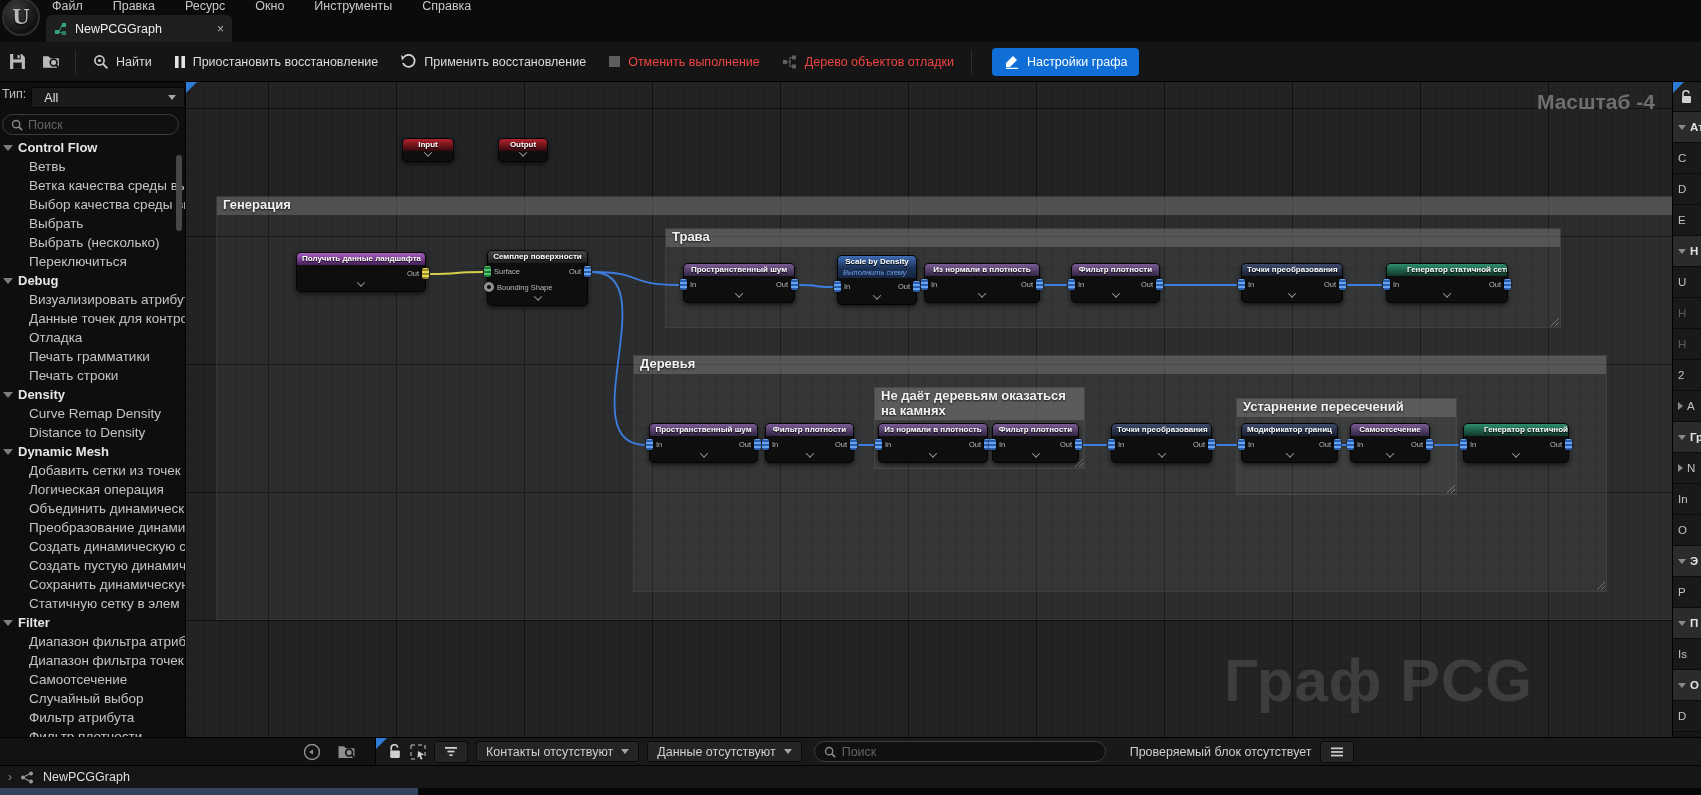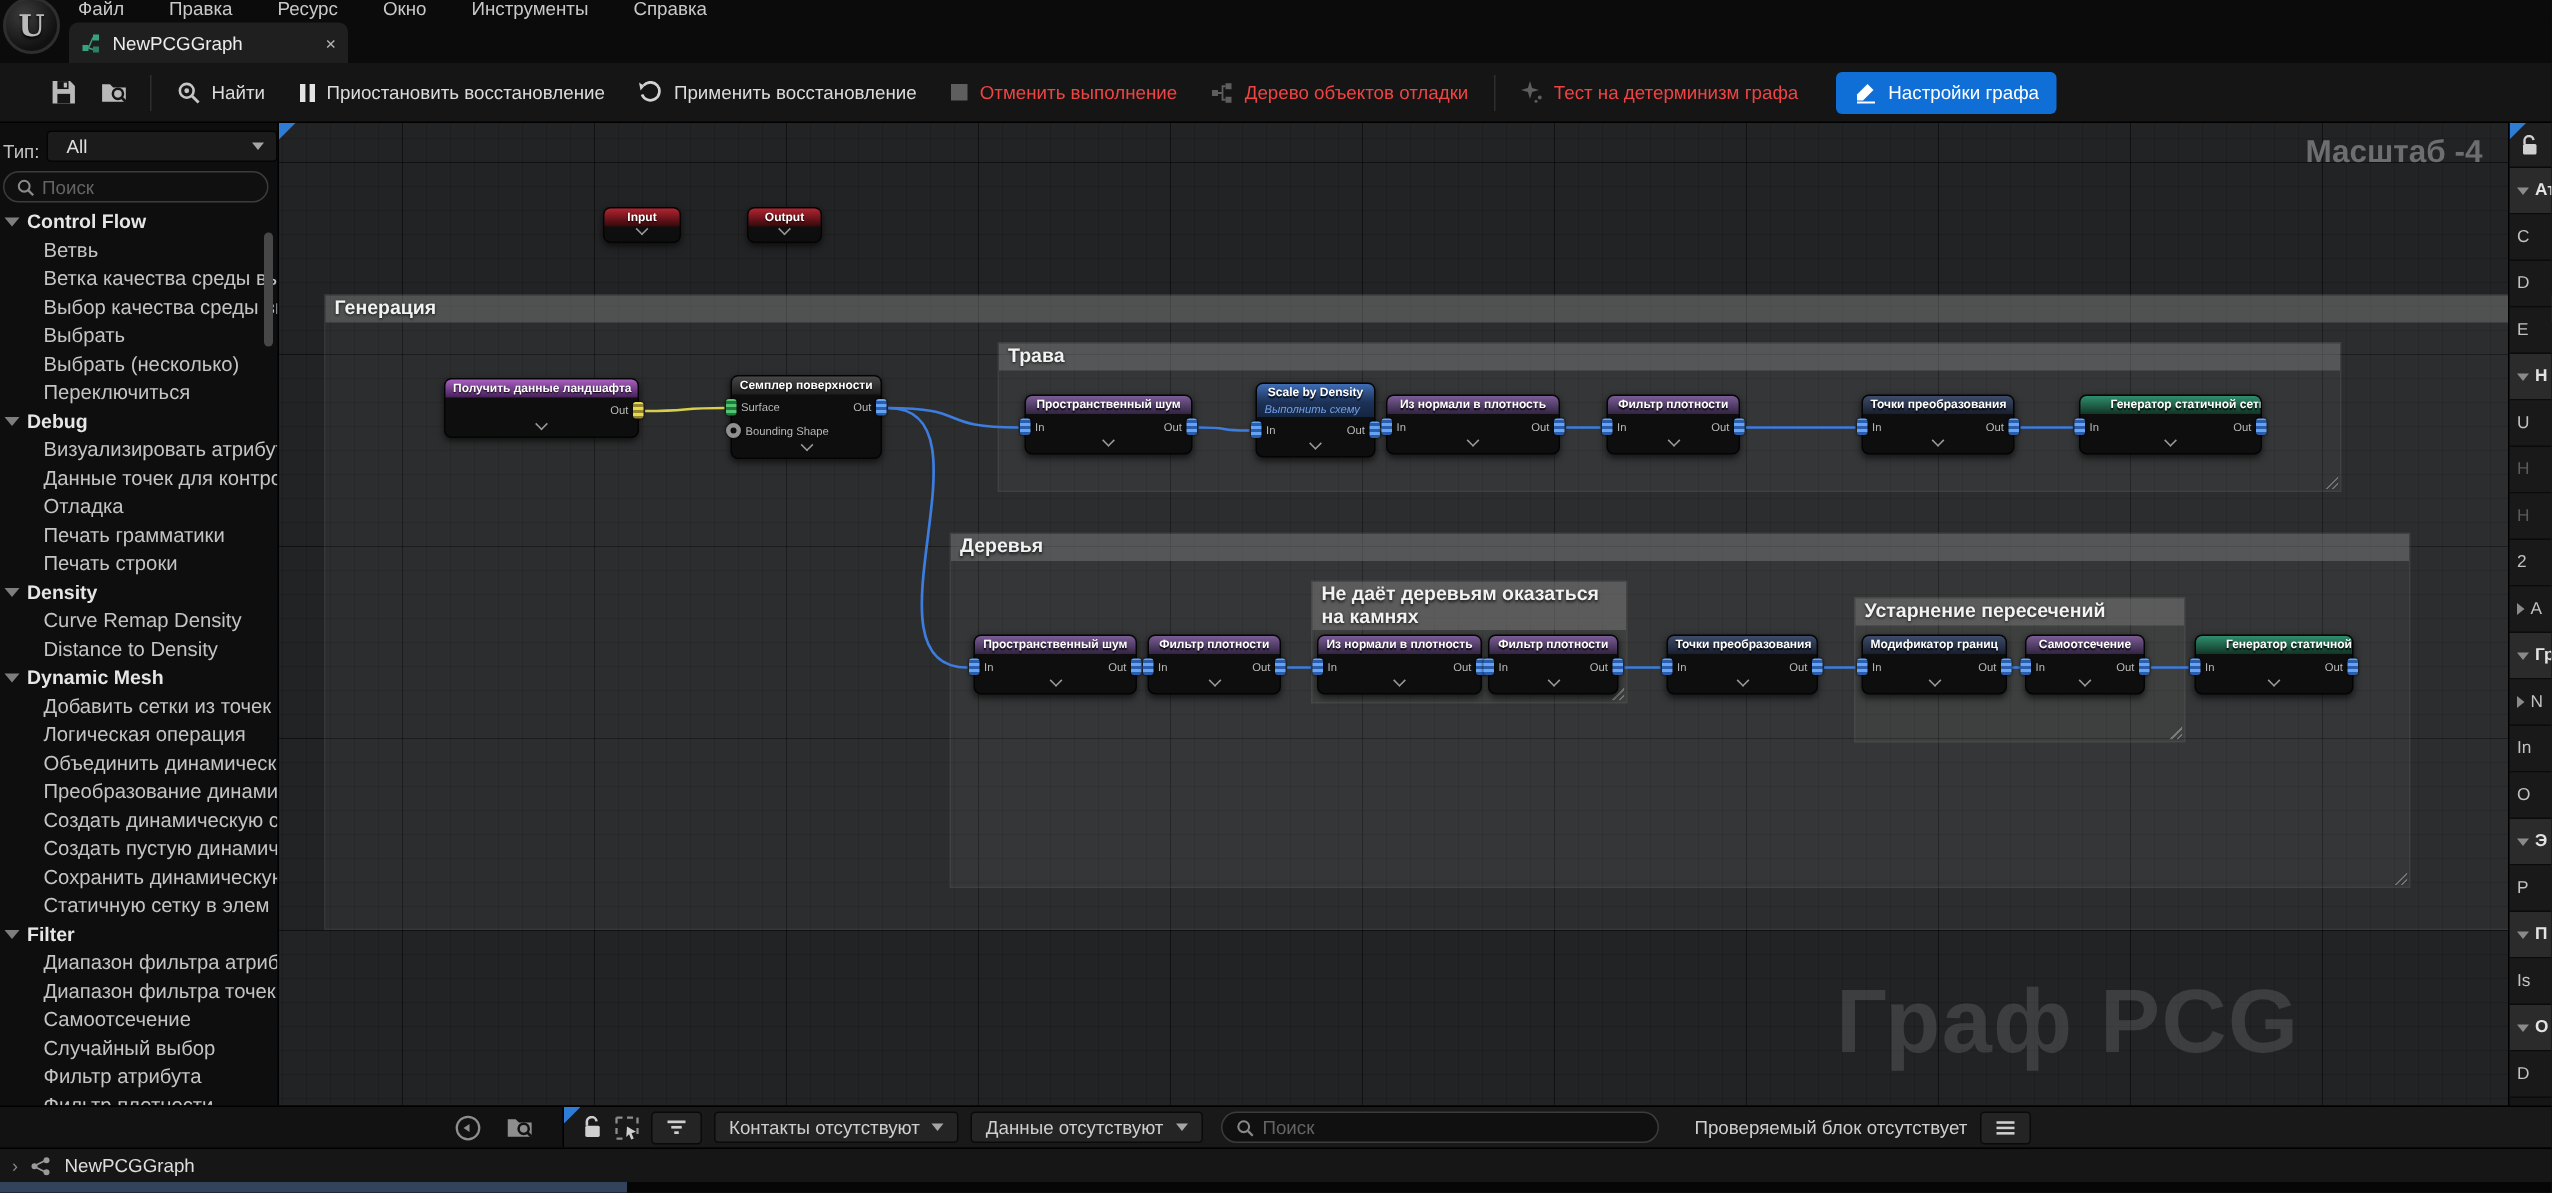--- a/index.html
+++ b/index.html
@@ -14,21 +14,21 @@
     background:radial-gradient(circle at 35% 30%, #3c3c3c, #111 70%); border:2px solid #2e2e2e; z-index:50;
     display:flex; align-items:center; justify-content:center; }
   #ue-logo span { color:#b9b9b9; font-family:"DejaVu Serif","Liberation Serif",serif; font-weight:bold; font-size:20px; text-shadow:0 1px 2px #000; }
   #tabbar { position:absolute; left:0; top:15px; width:1701px; height:27px; background:#0b0b0b; }
   #tab { position:absolute; left:46px; top:0; width:186px; height:27px; background:#1f1f1f;
     border-radius:6px 6px 0 0; display:flex; align-items:center; padding:0 8px; gap:7px; }
   #tab .tab-title { color:#ececec; font-size:12.5px; flex:1; }
   #tab .tab-close { color:#b5b5b5; font-size:12px; }
 
   #toolbar { position:absolute; left:0; top:42px; width:1701px; height:40px; background:#151515;
-    border-bottom:1px solid #000; display:flex; align-items:center; padding-left:26px; }
+    border-bottom:1px solid #000; display:flex; align-items:center; padding-left:1px; }
   .tbtn { display:flex; align-items:center; gap:7px; padding:6px 11px; color:#dcdcdc; font-size:12.5px; white-space:nowrap; }
   .tbtn.disabled { color:#ef4444; }
   .tsep { width:1px; height:24px; background:#2e2e2e; margin:0 6px; }
   #btn-settings { background:#0f6fd7; border-radius:4px; height:28px; padding:0 12px; margin-left:14px;
     display:flex; align-items:center; gap:7px; color:#fff; font-size:12.5px; }
   svg.ic { display:block; }
 
   
   #canvas { position:absolute; left:186px; top:82px; width:1515px; height:655px; overflow:hidden;
     background-color:#222324;
@@ -75,21 +75,21 @@
   .pin.yellow { background:repeating-linear-gradient(0deg,#94872b 0 2px,#e8d84f 2px 4px); }
   .pin.green  { background:repeating-linear-gradient(0deg,#1f7a3a 0 2px,#54c472 2px 4px); }
   .pin.donut  { width:10px; height:10px; border-radius:50%; border:3px solid #909090; background:transparent; }
   .chevrow { height:10px; display:flex; justify-content:center; }
   .chev { width:6px; height:6px; border-right:1.8px solid #9a9a9a; border-bottom:1.8px solid #9a9a9a;
     transform:rotate(45deg) translate(-1px,-1px); }
 
   
   #palette { position:absolute; left:0; top:82px; width:186px; height:655px; background:#0e0e0e;
     border-right:1px solid #000; z-index:20; overflow:hidden; }
-  #type-row { display:flex; align-items:flex-end; gap:5px; padding:5px 0 4px 2px; }
+  #type-row { display:flex; align-items:flex-start; gap:5px; padding:5px 0 4px 2px; }
   #type-row label { color:#c0c0c0; font-size:12.5px; }
   #type-select { flex:1; height:21px; background:#1b1b1b; border:1px solid #050505; border-radius:3px;
     color:#e0e0e0; font-size:12.5px; display:flex; align-items:center; padding:0 8px 0 12px; }
   .caret { width:0; height:0; border-left:4px solid transparent; border-right:4px solid transparent; border-top:5px solid #a5a5a5; margin-left:auto; }
   #search-row { padding:2px 6px 4px 2px; }
   #palette-search { height:21px; background:#101010; border:1px solid #3c3c3c; border-radius:11px;
     display:flex; align-items:center; gap:5px; padding:0 8px; }
   #palette-search span { color:#646464; font-size:12.5px; }
   #tree { position:absolute; left:0; top:56px; right:0; bottom:0; overflow:hidden; }
   .cat { display:flex; align-items:center; height:19px; padding-left:3px; gap:5px; }
@@ -207,28 +207,20 @@
   <div class="tbtn disabled">
     <svg class="ic" width="16" height="14" viewBox="0 0 16 14">
         <rect x="1" y="5" width="4" height="4" fill="#5e5e5e"></rect>
         <rect x="10" y="0.5" width="4" height="4" fill="#5e5e5e"></rect>
         <rect x="10" y="9.5" width="4" height="4" fill="#5e5e5e"></rect>
         <path d="M5 7 h3 M8 7 V2.5 h2 M8 7 v4.5 h2" stroke="#5e5e5e" stroke-width="1.2" fill="none"></path>
       </svg>
     <span>Дерево объектов отладки</span>
   </div>
   <div class="tsep"></div>
-  <div class="tbtn disabled">
-    <svg class="ic" width="15" height="15" viewBox="0 0 15 15">
-        <path d="M6 0 L7.4 4.6 L12 6 L7.4 7.4 L6 12 L4.6 7.4 L0 6 L4.6 4.6 Z" fill="#5e5e5e"></path>
-        <circle cx="12.5" cy="11" r="1.3" fill="#5e5e5e"></circle>
-        <circle cx="10" cy="13.5" r="1" fill="#5e5e5e"></circle>
-      </svg>
-    <span>Тест на детерминизм графа</span>
-  </div>
   <div id="btn-settings">
     <svg class="ic" width="16" height="14" viewBox="0 0 16 14">
         <path d="M9 1 L13 5 L6 12 L2 12 L2 8 Z" fill="#fff"></path>
         <path d="M2 13.5 h12" stroke="#fff" stroke-width="1.6"></path>
       </svg>
     <span>Настройки графа</span>
   </div>
 </div>
 
 <div id="canvas">

